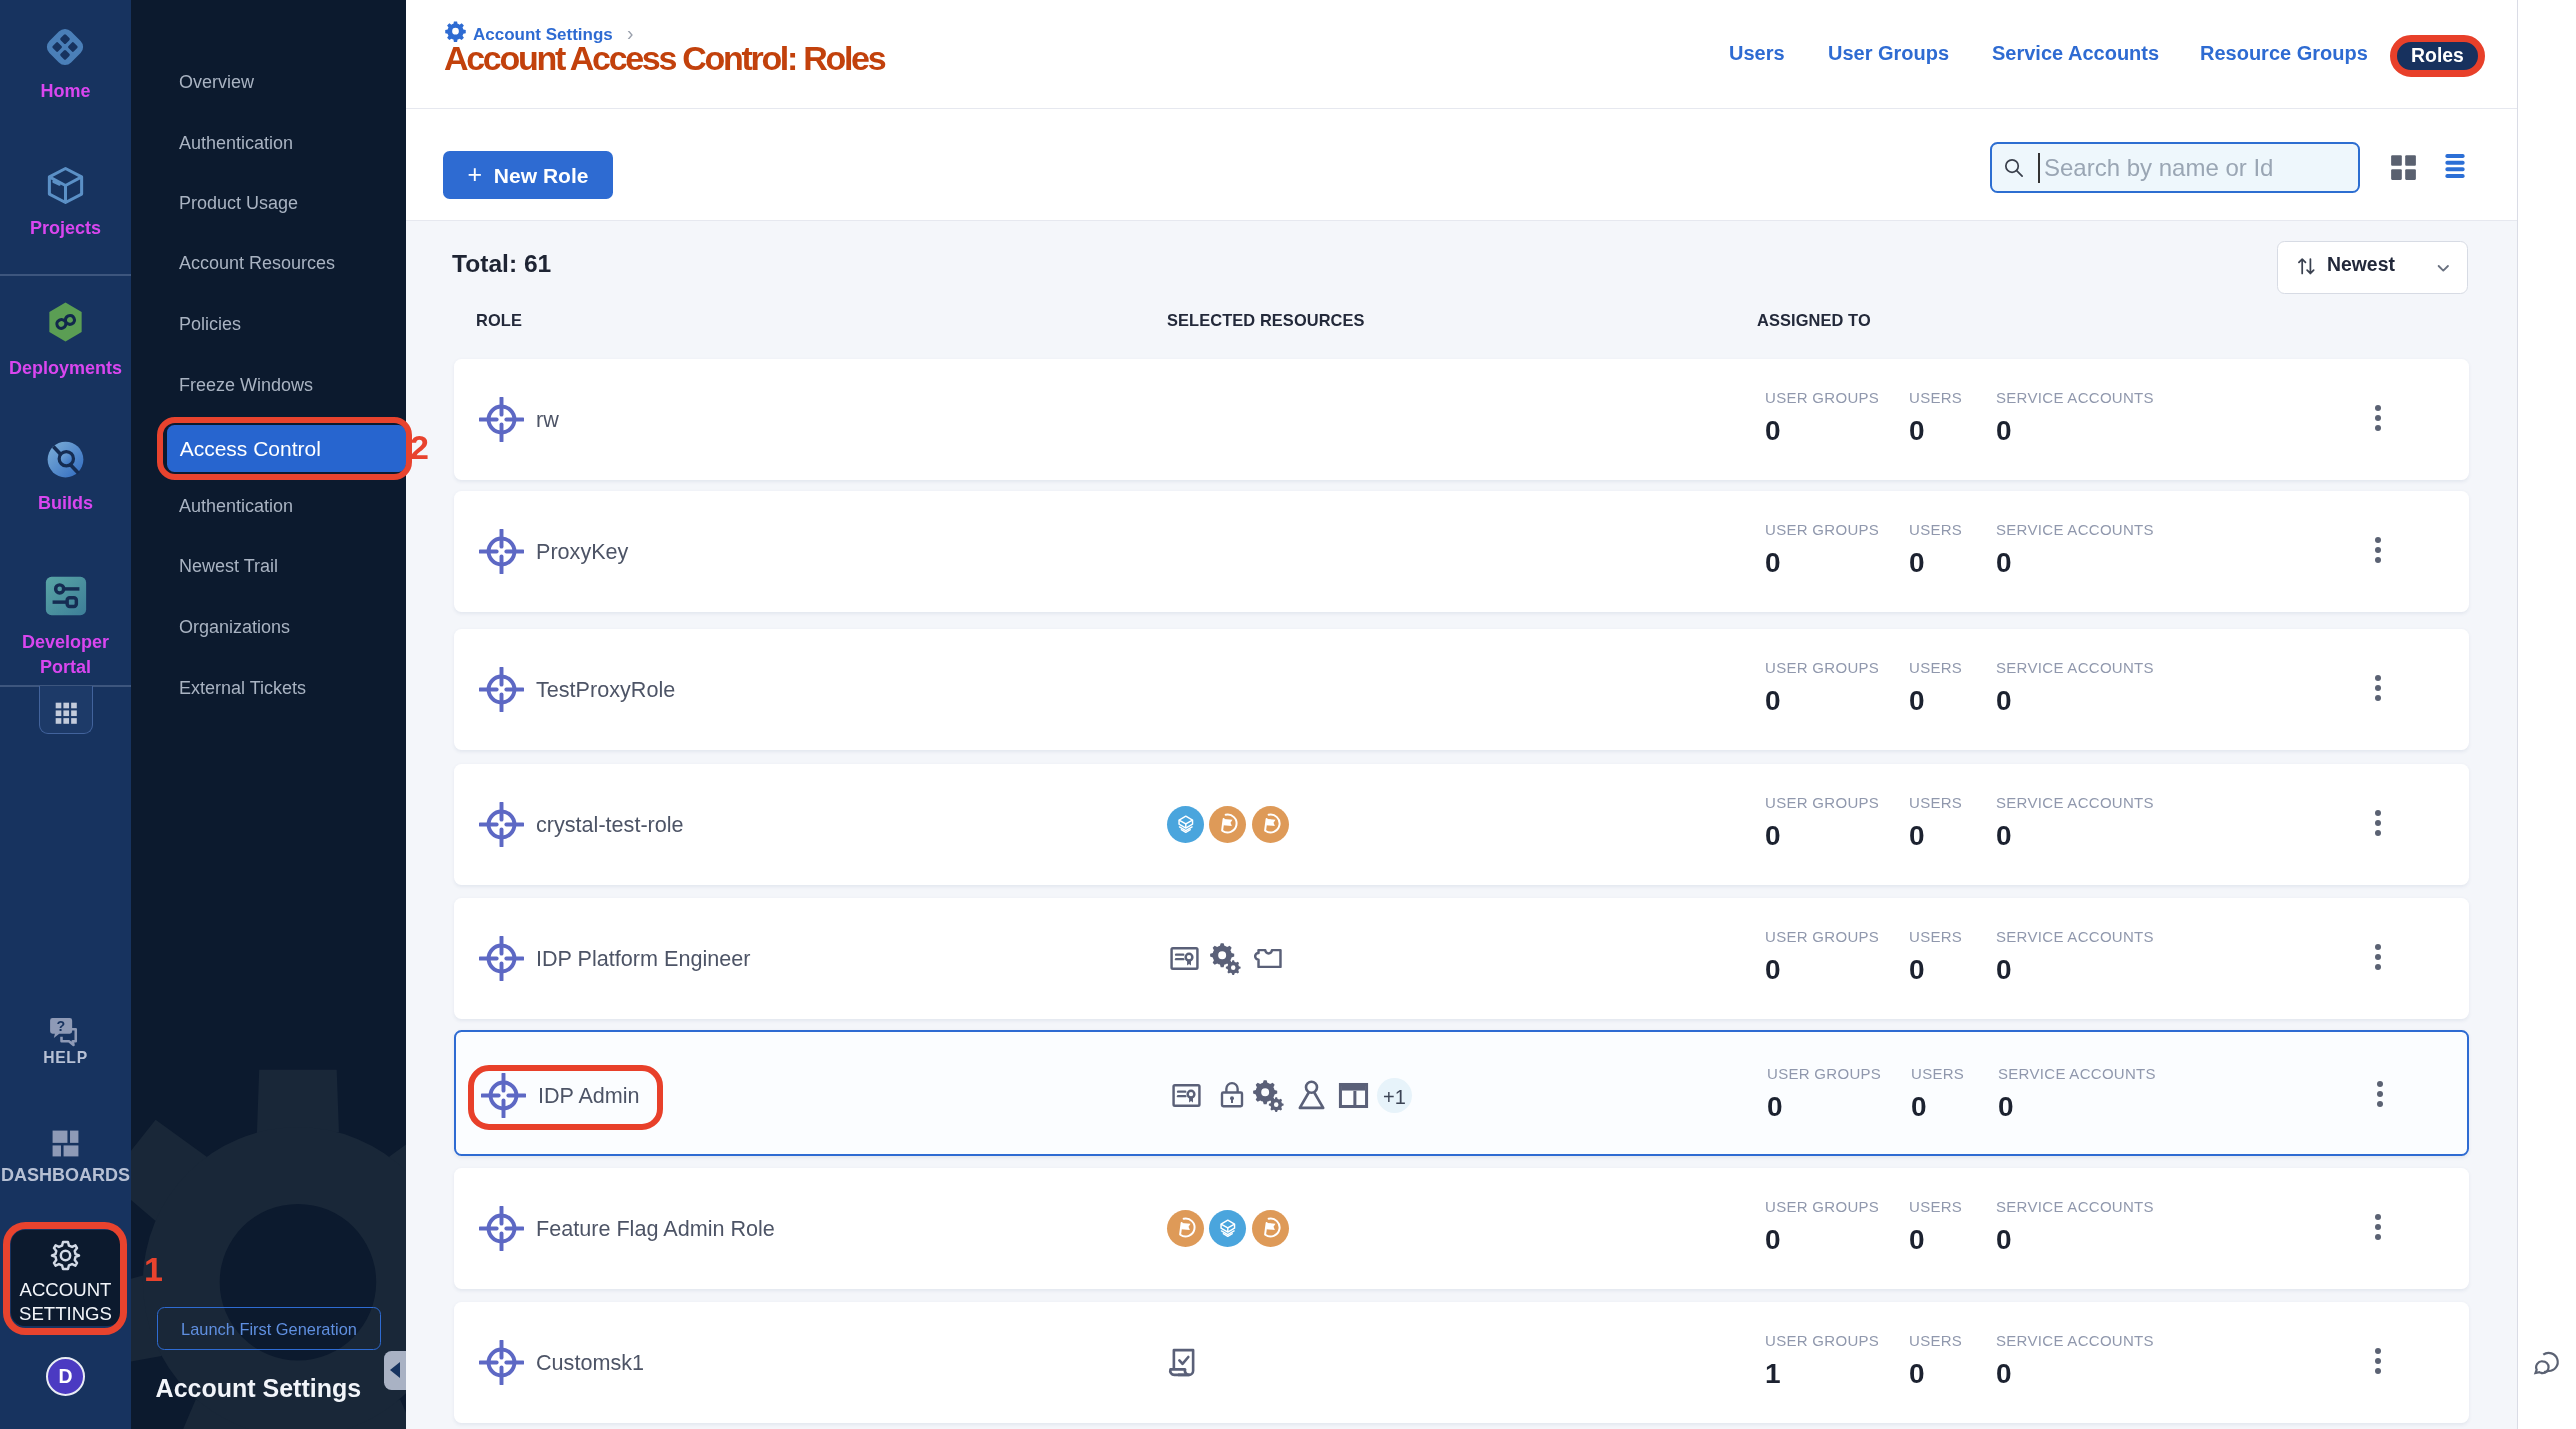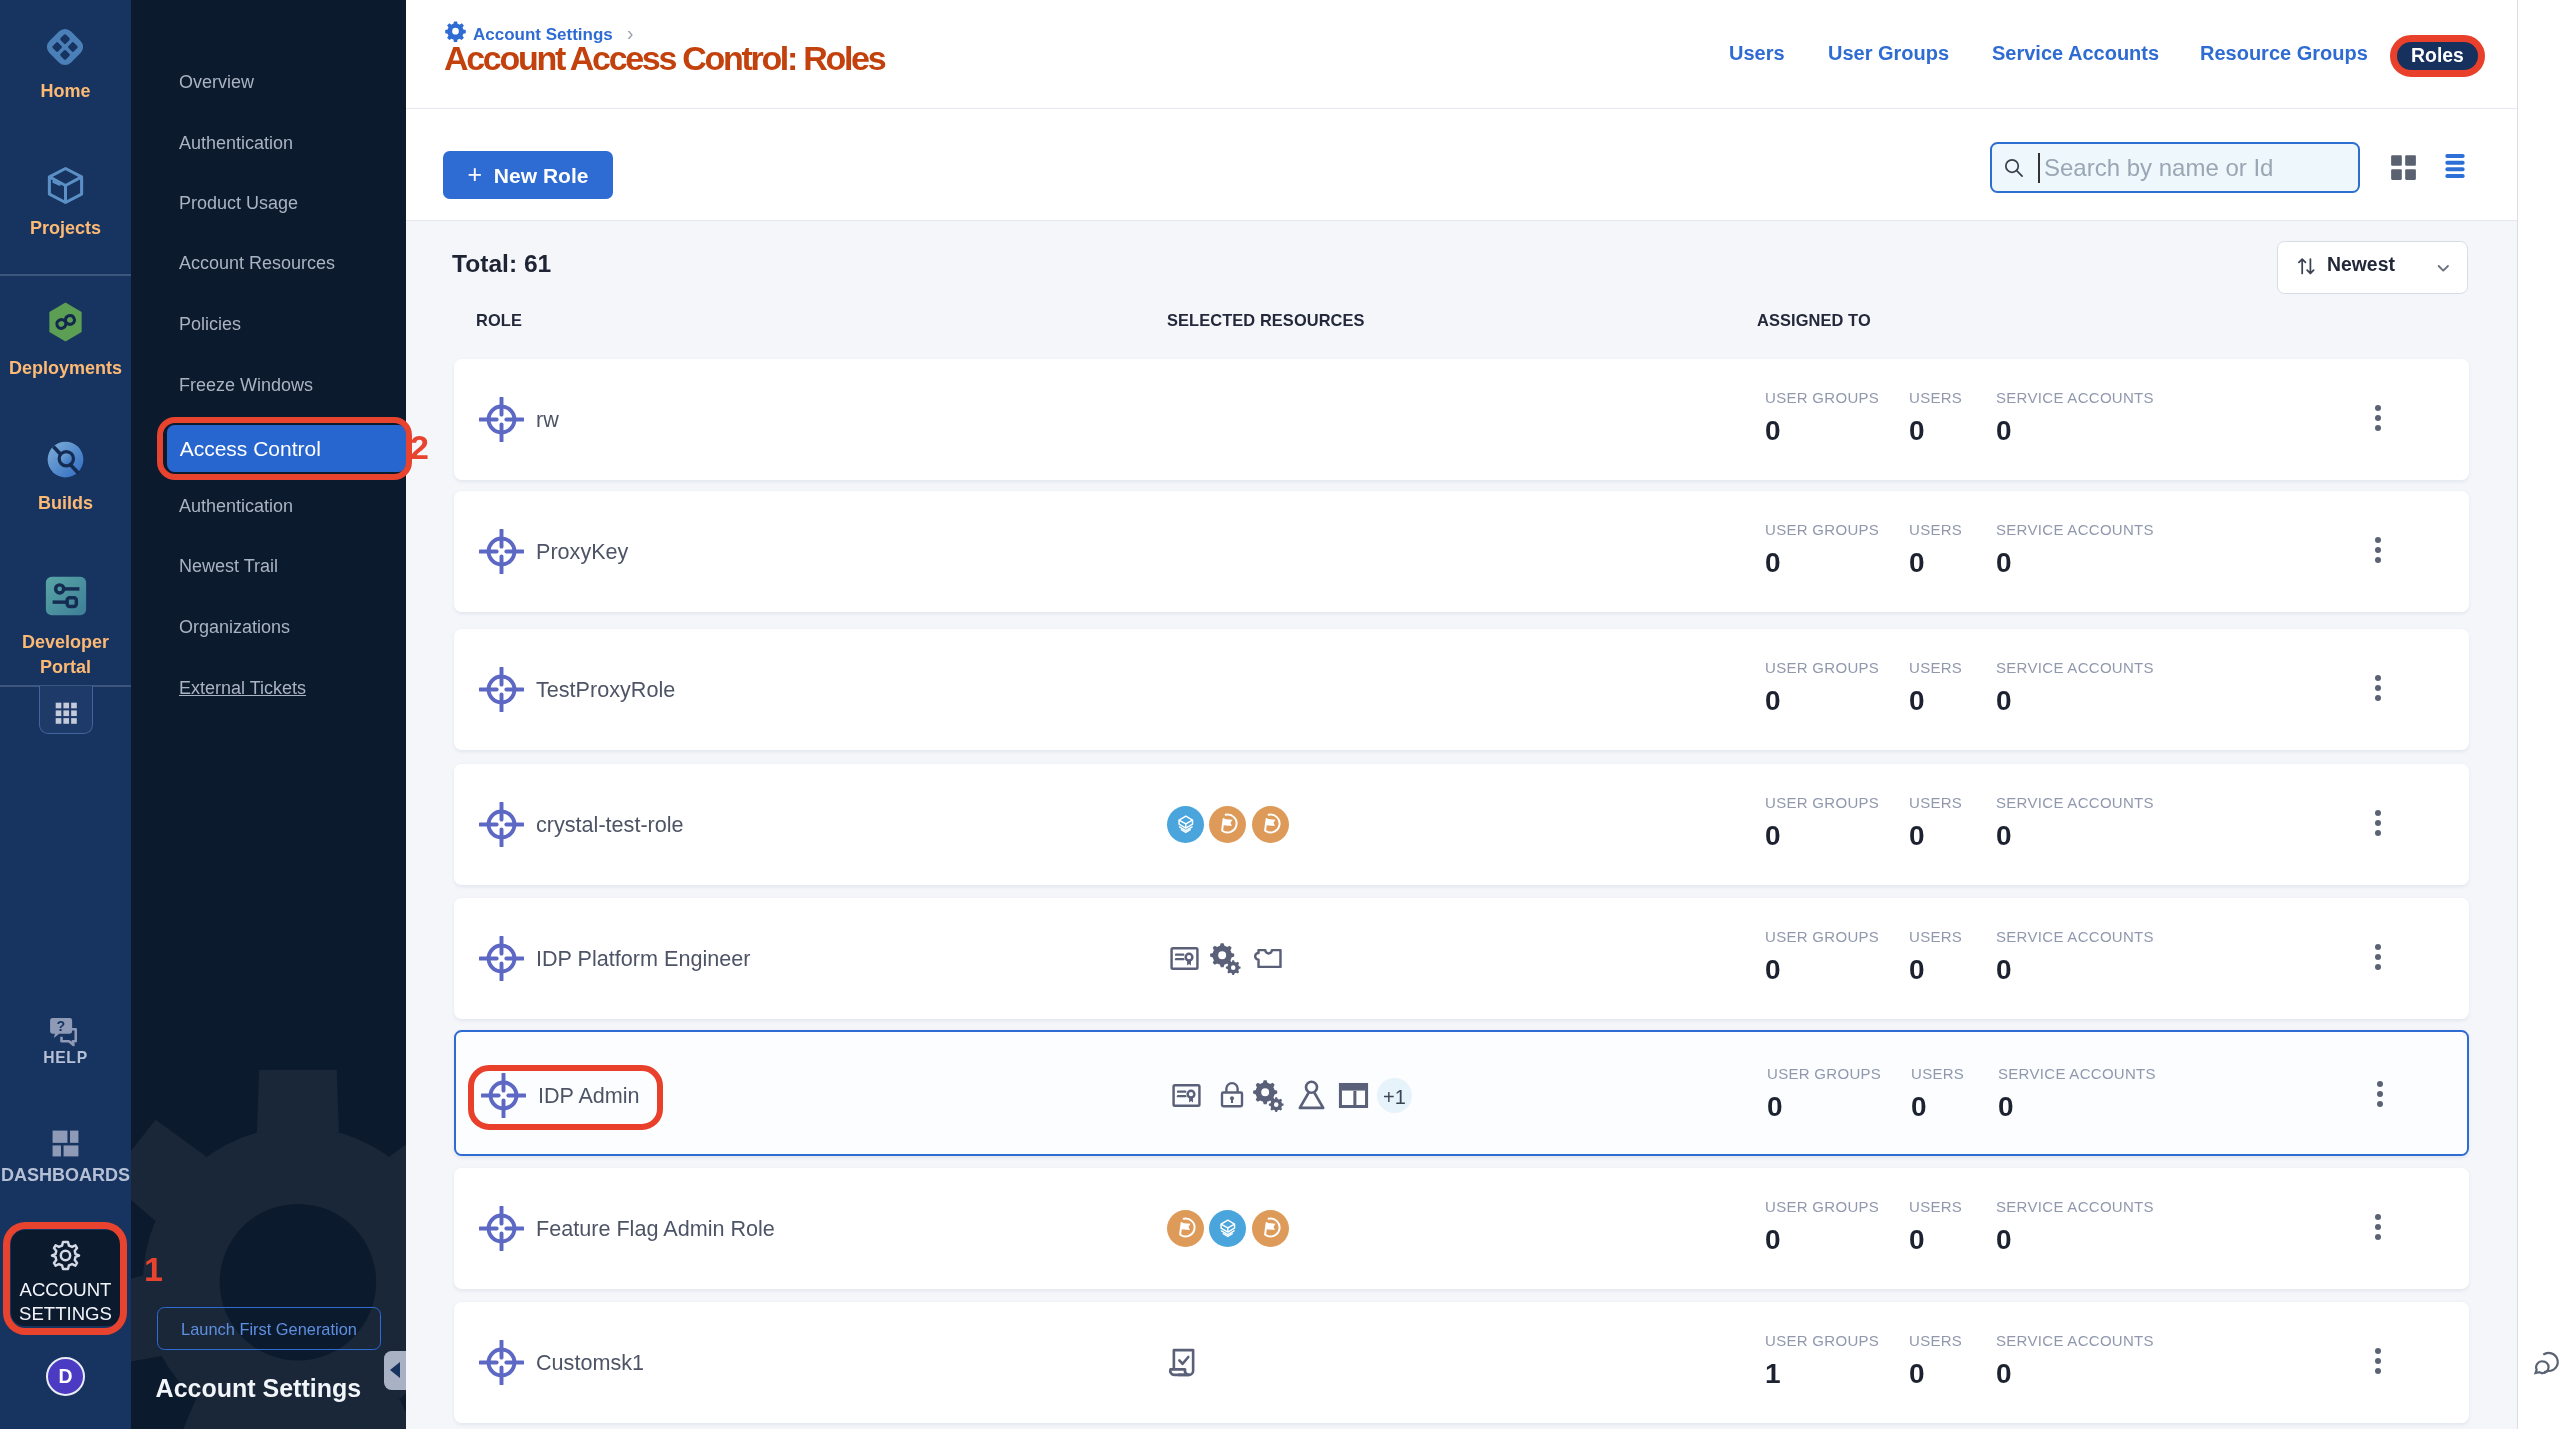--- a/index.html
+++ b/index.html
@@ -1,21 +1,21 @@
 <!DOCTYPE html>
 <html style="font-size:12px"><head>
 <meta charset="utf-8">
 <style>
   * { margin:0; padding:0; box-sizing:border-box; }
   html,body { width:2576px; height:1430px; overflow:hidden; }
   body { font-family:"Liberation Sans", sans-serif; position:relative; background:#fff; }
   .abs { position:absolute; }
   #sb1 { left:0; top:0; width:131px; height:1430px; background:#17335f; z-index:30; }
   .sb1item { position:absolute; width:131px; text-align:center; }
-  .sb1label { color:#fdba74; font-size:18px; font-weight:700; }
+  .sb1label { color:#d946ef; font-size:18px; font-weight:700; }
   .sb1small { color:#b6c0d4; font-size:15.7px; font-weight:700; letter-spacing:0.7px; }
   .sb1div { position:absolute; left:0; width:131px; height:1.5px; background:rgba(160,180,210,0.28); }
   #sb2 { left:131px; top:0; width:275px; height:1430px; background:#0c1a2e; z-index:20; overflow:hidden; }
   .menuitem { position:absolute; left:48px; color:#a9b3c2; font-size:18px; font-weight:400; white-space:nowrap; }
   .rednum { position:absolute; color:#e8432e; font-weight:700; font-size:34px; z-index:40; }
   #rightrail { left:2517px; top:0; width:59px; height:1430px; background:#fff; border-left:1.5px solid #dadce6; z-index:5; }
   #header { left:406px; top:0; width:2111px; height:109px; background:#fff; border-bottom:1.5px solid #e6e8ef; z-index:6; }
   #toolbar { left:406px; top:109px; width:2111px; height:112px; background:#fff; border-bottom:1.5px solid #e6e8ef; z-index:6; }
   #content { left:406px; top:221px; width:2111px; height:1209px; background:#f4f6fa; z-index:4; }
   #pagetitle { position:absolute; left:444px; top:39px; font-size:34px; font-weight:700; color:#c2410c; letter-spacing:-2.3px; z-index:8; }
@@ -43,21 +43,21 @@
   <div class="menuitem" style="top:72px;">Overview</div>
   <div class="menuitem" style="top:133px;">Authentication</div>
   <div class="menuitem" style="top:193px;">Product Usage</div>
   <div class="menuitem" style="top:253px;">Account Resources</div>
   <div class="menuitem" style="top:314px;">Policies</div>
   <div class="menuitem" style="top:375px;">Freeze Windows</div>
   <div style="position:absolute;left:36px;top:425px;width:239px;height:47px;background:#2765cf;border-radius:7.5px;color:#fff;font-size:21px;line-height:47px;padding-left:12.7px;">Access Control</div>
   <div class="menuitem" style="top:496px;">Authentication</div>
   <div class="menuitem" style="top:556px;">Newest Trail</div>
   <div class="menuitem" style="top:617px;">Organizations</div>
-  <div class="menuitem" style="top:678px;text-decoration:underline;">External Tickets</div>
+  <div class="menuitem" style="top:678px;">External Tickets</div>
   <div style="position:absolute;left:26px;top:1307px;width:224px;height:43px;border:1.5px solid #2e6bd2;border-radius:7.5px;color:#5f8fe0;font-size:16.4px;text-align:center;line-height:42px;">Launch First Generation</div>
   <div style="position:absolute;left:24.6px;top:1374px;color:#f2f5fa;font-size:25px;font-weight:700;white-space:nowrap;">Account Settings</div>
   <div style="position:absolute;left:253px;top:1351px;width:21.6px;height:39px;background:#a9b2c4;border-radius:7.5px 0 0 7.5px;z-index:22;"></div>
 <div style="position:absolute;left:259px;top:1362px;width:0;height:0;border-top:8.2px solid transparent;border-bottom:8.2px solid transparent;border-right:10.4px solid #17335f;z-index:23;"></div>
 </div>
 <div class="abs" style="left:157px;top:417px;width:255px;height:63px;border:6px solid #e8432e;border-radius:18px;z-index:25;"></div>
 <div class="rednum" style="left:410px;top:428px;">2</div>
 
 <div class="abs" id="sb1">
   <div class="sb1div" style="top:274px;"></div>

